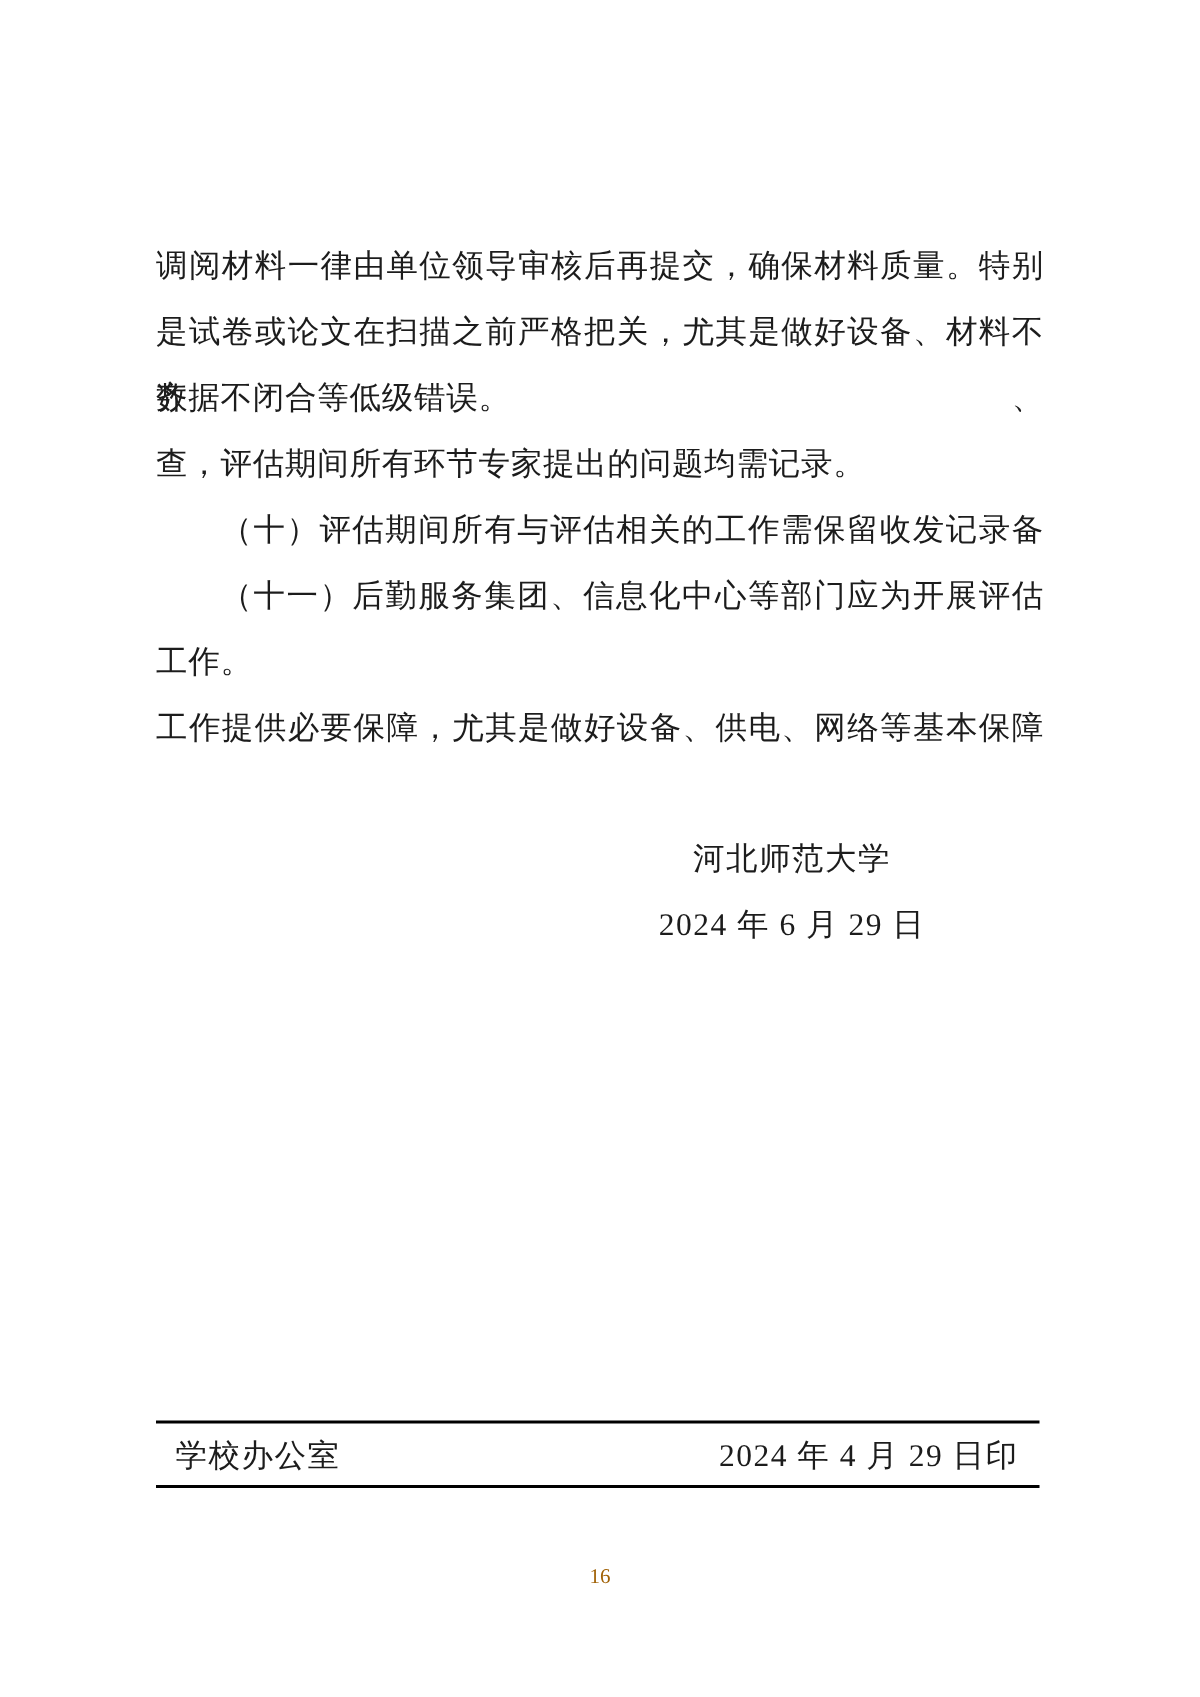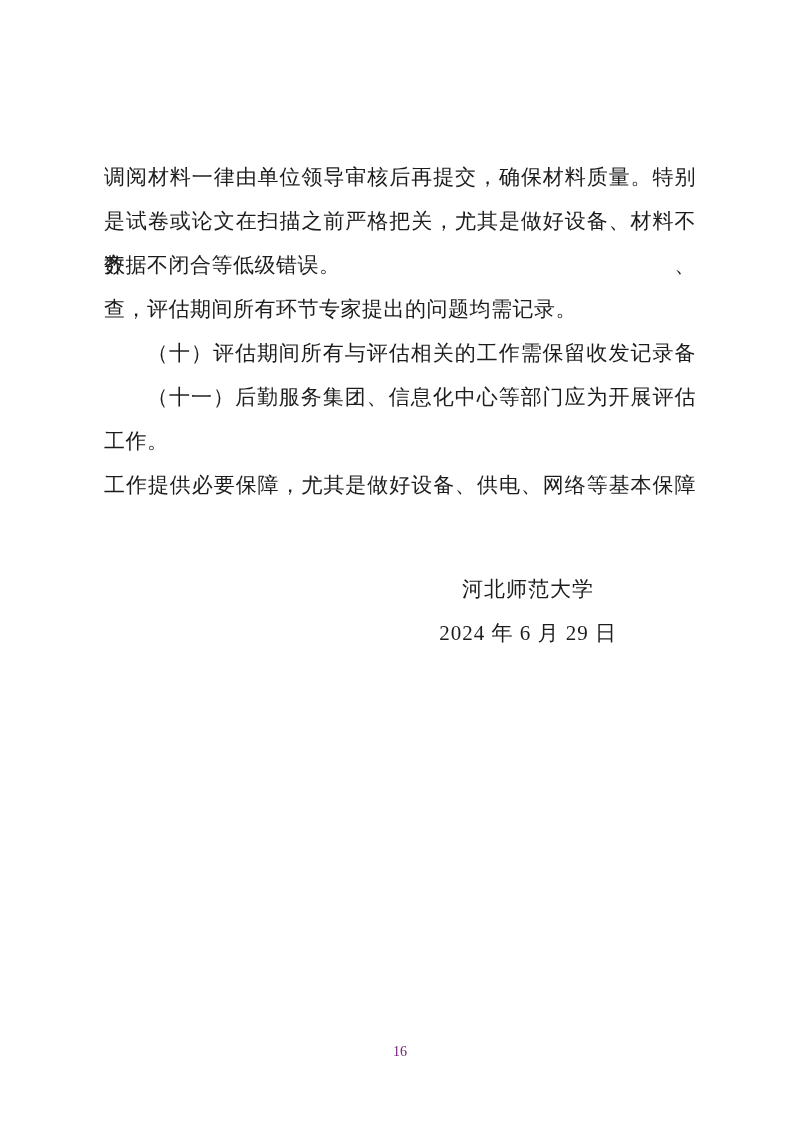--- a/index.html
+++ b/index.html
@@ -30,21 +30,21 @@
     white-space: normal;
     text-align: justify;
     text-align-last: justify;
   }
   .line.indent {
     text-indent: 43px;
   }
   .signature {
     position: absolute;
     left: 360px;
-    top: 567px;
+    top: 550px;
     width: 336px;
     text-align: center;
   }
   .signature .sig-line {
     font-size: 21px;
     line-height: 44px;
     letter-spacing: 1px;
   }
   .footer {
     position: absolute;
@@ -66,21 +66,21 @@
     padding-right: 14px;
     letter-spacing: 1px;
   }
   .page-number {
     position: absolute;
     left: 0;
     top: 1044px;
     width: 100%;
     text-align: center;
     font-size: 14px;
-    color: #701a75;
+    color: #a16207;
   }
 </style>
 </head>
 <body>
 
 <div class="page">
 
   <div class="body-text">
 
     <div class="para">
@@ -100,16 +100,24 @@
       <div class="line fill">工作提供必要保障，尤其是做好设备、供电、网络等基本保障</div>
     </div>
 
   </div>
 
   <div class="signature">
     <div class="sig-line">河北师范大学</div>
     <div class="sig-line">2024 年 6 月 29 日</div>
   </div>
 
+  <div class="footer">
+    <div class="rule rule-top"></div>
+    <div class="footer-row">
+      <span>学校办公室</span>
+      <span>2024 年 4 月 29 日印</span>
+    </div>
+    <div class="rule rule-bottom"></div>
+  </div>
 
   <div class="page-number">16</div>
 
 </div>
 
 </body></html>

